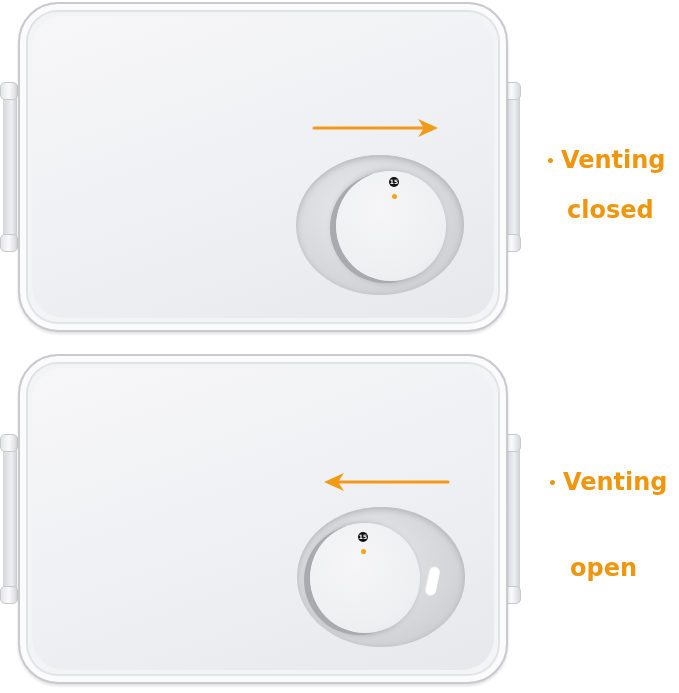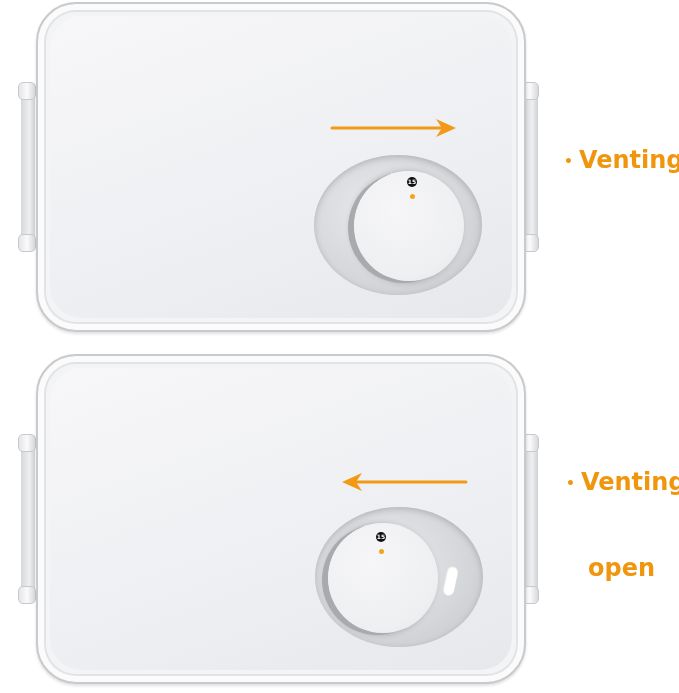--- a/index.html
+++ b/index.html
@@ -1,17 +1,17 @@
 <!DOCTYPE html>
 <html><head>
 <meta charset="utf-8">
 <style>
   html, body { margin: 0; padding: 0; background: #ffffff; }
   body { width: 679px; height: 693px; position: relative; overflow: hidden; font-family: "DejaVu Sans", sans-serif; }
-  .panel { position: absolute; left: 18px; width: 617px; height: 345px; }
+  .panel { position: absolute; left: 0; width: 617px; height: 345px; }
   .panel.top { top: 0; }
   .panel.bottom { top: 352px; }
   .lid {
     position: absolute; left: 18px; top: 2px; width: 490px; height: 330px;
     border-radius: 40px; background: #f3f4f6;
     border: 2px solid #c9cacd;
     box-shadow: inset 0 0 0 6px #fbfbfc, inset 0 0 0 8px #e2e3e6, 0 2px 3px rgba(0,0,0,0.12);
     box-sizing: border-box;
   }
   .lid-inner {
@@ -70,20 +70,21 @@
   </svg>
 
   <div class="dial-well" style="left:296px; top:155px; width:168px; height:140px;"></div>
   <div class="dial" style="left:336px; top:171px; width:110px; height:110px;"></div>
   <div class="badge-15" style="left:389px; top:177px;">15</div>
   <div class="dot" style="left:392px; top:194px;"></div>
 
   <div class="label" style="left:546px; top:148px;">
     <span class="bullet">•</span><span>Venting</span>
   </div>
+  <div class="label" style="left:567px; top:198px;">closed</div>
 </div>
 
 <div class="panel bottom">
   <div class="clip left">
     <div class="body"></div>
       <div class="cap t"></div>
       <div class="cap b"></div>
   </div>
   <div class="clip right">
     <div class="body"></div>

